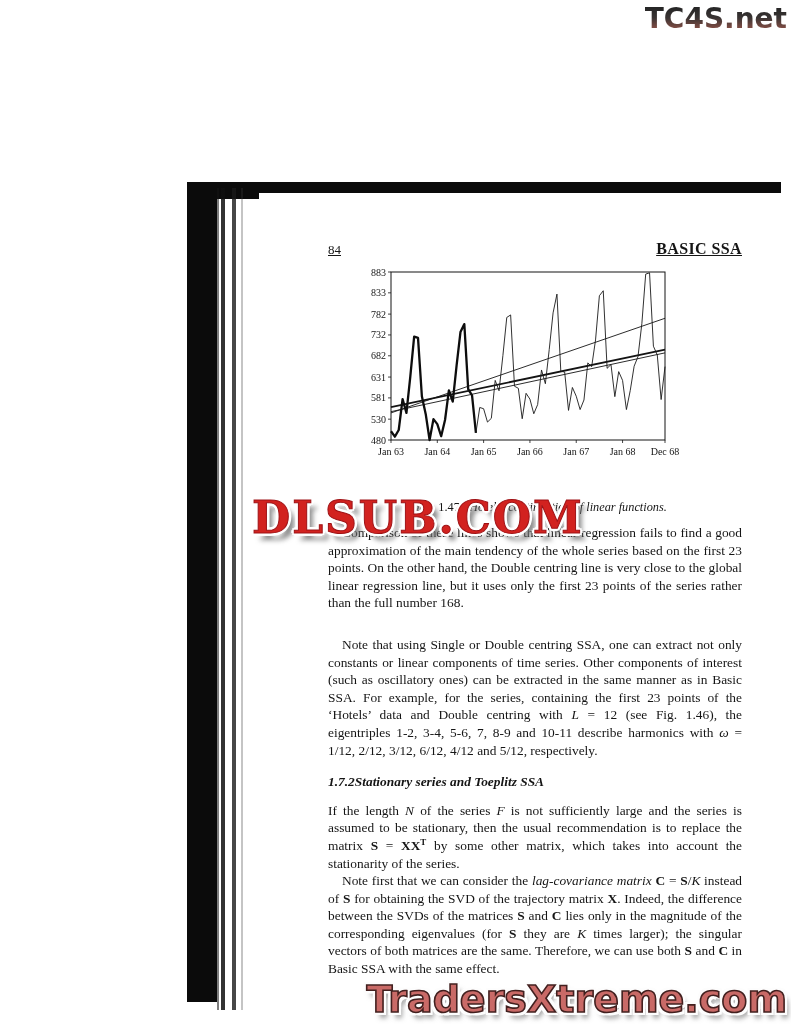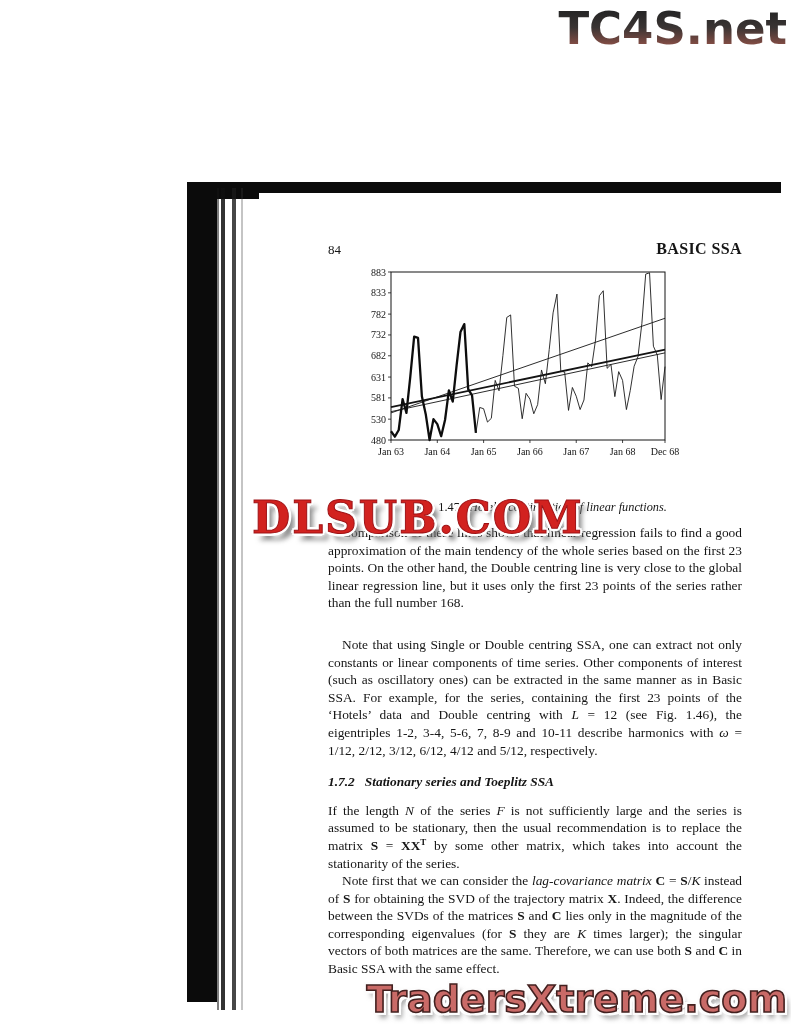--- a/index.html
+++ b/index.html
@@ -18,21 +18,21 @@
     background:
       linear-gradient(90deg,
         rgba(20,20,20,0.55) 0 2px, rgba(255,255,255,0) 2px 4px,
         rgba(15,15,15,0.85) 4px 8px, rgba(255,255,255,0) 8px 15px,
         rgba(25,25,25,0.8) 15px 19px, rgba(255,255,255,0) 19px 24px,
         rgba(60,60,60,0.3) 24px 26px, rgba(255,255,255,0) 26px 32px);
   }
   
   #wm-top{
     position:absolute;top:2px;right:4px;
-    font-family:"DejaVu Sans", sans-serif;font-weight:800;font-size:45px;letter-spacing:0px;
+    font-family:"DejaVu Sans", sans-serif;font-weight:800;font-size:28px;letter-spacing:0px;
     background:linear-gradient(180deg,#262626 18%,#3a3433 48%,#7d4b43 78%,#b29a92 98%);
     -webkit-background-clip:text;background-clip:text;color:transparent;
   }
   #wm-mid{
     position:absolute;left:252px;top:492px;z-index:5;
     font-family:"DejaVu Serif", serif;font-weight:bold;font-size:44px;letter-spacing:2px;
     color:#d2221f;-webkit-text-stroke:1px #9d1115;
     text-shadow:
       -2px -2px 0 #fff, 2px -2px 0 #fff, -2px 2px 0 #fff, 2px 2px 0 #fff,
       -3px 0 0 #fff, 3px 0 0 #fff, 0 -3px 0 #fff, 0 3px 0 #fff,
@@ -44,20 +44,21 @@
     color:#c96a67;-webkit-text-stroke:1.6px #42201f;
     text-shadow:
       -3px -3px 0 #fdfdfd, 3px -3px 0 #fdfdfd, -3px 3px 0 #fdfdfd, 3px 3px 0 #fdfdfd,
       4px 6px 5px rgba(80,80,80,0.55);
   }
   
   #page-header{
     position:absolute;left:328px;top:240px;width:414px;
     display:flex;justify-content:space-between;align-items:baseline;
     font-size:13px;
+    text-decoration:underline;
   }
   #running-head{font-weight:bold;font-size:16px;letter-spacing:0.4px;}
   
   #chart-wrap{position:absolute;left:360px;top:260px;width:330px;height:200px;}
   #chart-svg text{font-family:"Liberation Serif", serif;font-size:10px;fill:#141414;}
   
   #figure-caption{
     position:absolute;left:328px;top:480px;width:414px;
     text-align:center;font-size:12.3px;margin-top:20px;
   }
@@ -67,21 +68,21 @@
     position:absolute;left:328px;top:524px;width:414px;
     font-size:13.4px;line-height:17.6px;text-align:justify;
   }
   .para{margin:0;}
   .para.ind{text-indent:14px;}
   #col-a .para:nth-child(2){margin-top:24px;}
   #section-heading{
     font-style:italic;font-weight:bold;font-size:13.4px;
     margin:14px 0 11px 0;text-align:left;
   }
-  #section-heading .sec-num{margin-right:10px;}
+  #section-heading .sec-num{}
   .para sup{font-size:9px;line-height:0;}
 </style>
 </head>
 <body>
 
 <div class="artifact" id="artifact-top-bar"></div>
 <div class="artifact" id="artifact-top-corner"></div>
 <div class="artifact" id="artifact-left-bar"></div>
 <div id="artifact-streaks"></div>
 

